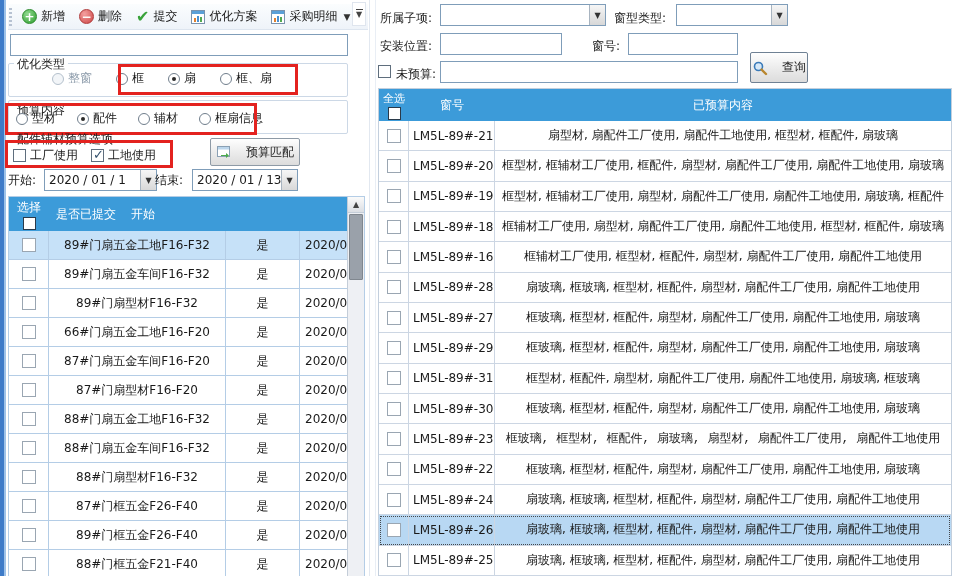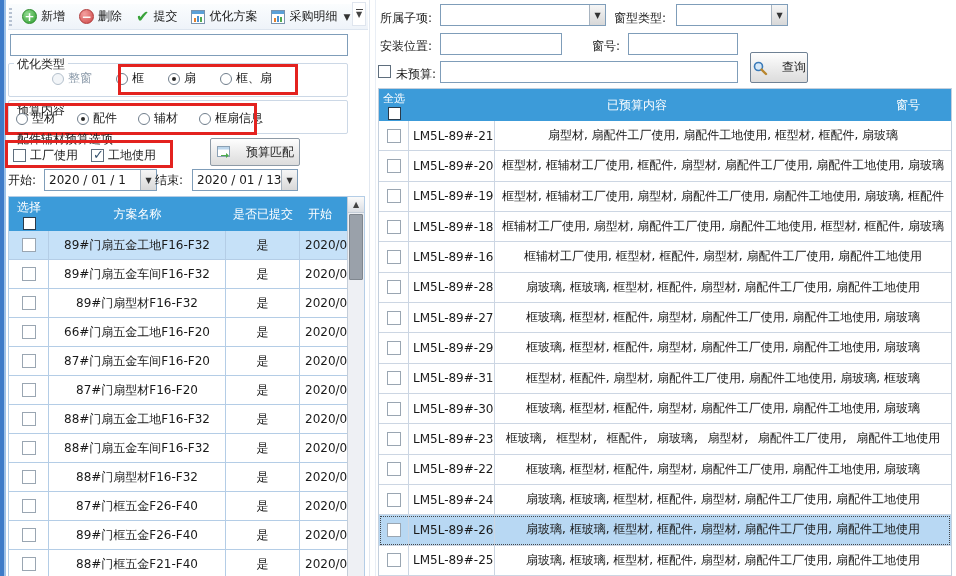--- a/index.html
+++ b/index.html
@@ -233,21 +233,20 @@
     <span class="val">2020 / 01 / 13</span>
     <span class="drop">▼</span>
   </div>
 
   <div class="ltable">
     <div class="grid-header">
       <div class="hcell hstack lc0">
         <span>选择</span>
         <span class="hcb"></span>
       </div>
-      <div class="hcell lc1">方案名称</div>
       <div class="hcell lc2">是否已提交</div>
       <div class="hcell lc3" style="justify-content:flex-start; padding-left:8px;">开始</div>
     </div>
     <div>
         <div class="lrow selected">
     <div class="lcell lc0">
       <span class="rowcb"></span>
     </div>
     <div class="lcell lc1">89#门扇五金工地F16-F32</div>
     <div class="lcell lc2">是</div>
@@ -378,22 +377,22 @@
       </svg>
     <span>查询</span>
   </div>
 
   <div class="rtable">
     <div class="grid-header">
       <div class="hcell hstack rc0">
         <span style="font-size:11px;">全选</span>
         <span class="hcb"></span>
       </div>
+      <div class="hcell rc1">窗号</div>
       <div class="hcell rc2">已预算内容</div>
-      <div class="hcell rc1">窗号</div>
     </div>
     <div class="rrows">
         <div class="rrow">
     <div class="rcell rc0 center">
       <span class="rowcb"></span>
     </div>
     <div class="rcell rc1">LM5L-89#-21F19</div>
     <div class="rcell rc2" style="border-right:none;">扇型材, 扇配件工厂使用, 扇配件工地使用, 框型材, 框配件, 扇玻璃</div>
   </div>
         <div class="rrow">

